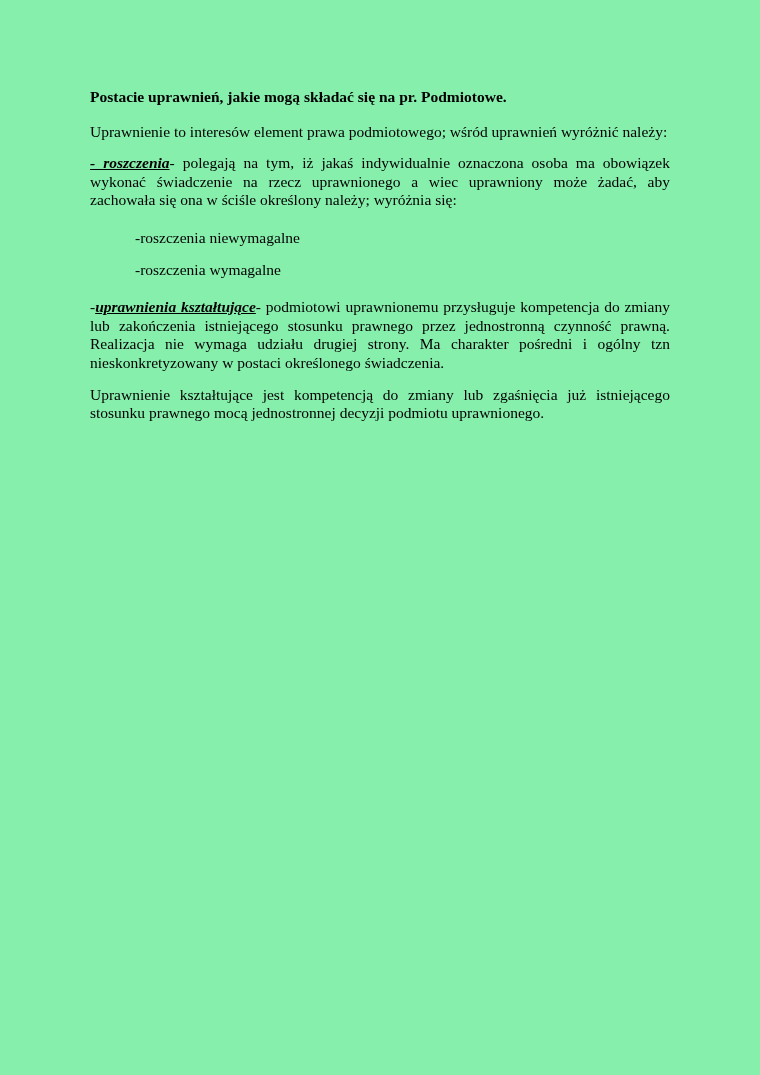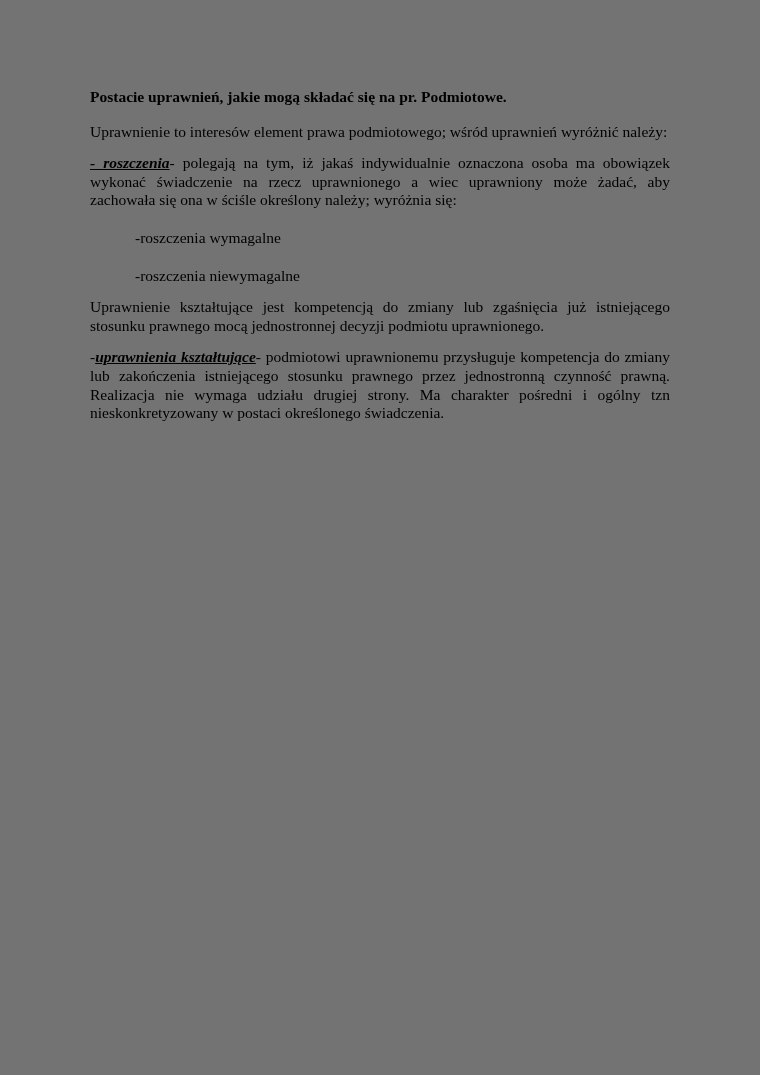--- a/index.html
+++ b/index.html
@@ -5,21 +5,21 @@
   html, body {
     margin: 0;
     padding: 0;
     background: #ffffff;
   }
   .page {
     position: relative;
     width: 760px;
     height: 1075px;
     box-sizing: border-box;
-    background: #737373;
+    background: #86efac;
     padding: 88px 90px 0 90px;
     font-family: "Liberation Serif", serif;
     font-size: 15.5px;
     line-height: 1.2;
     color: #000000;
   }
   .page p {
     margin: 0 0 13px 0;
     text-align: justify;
   }
@@ -48,22 +48,22 @@
 <body>
 
 <div class="page">
 
   <p class="doc-title">Postacie uprawnień, jakie mogą składać się na pr. Podmiotowe.</p>
 
   <p>Uprawnienie to interesów element prawa podmiotowego; wśród uprawnień wyróżnić należy:</p>
 
   <p class="para-roszczenia"><span class="iu">- roszczenia</span><span>-</span><span> polegają na tym, iż jakaś indywidualnie oznaczona osoba ma obowiązek wykonać świadczenie na rzecz uprawnionego a wiec uprawniony może żadać, aby zachowała się ona w ściśle określony należy; wyróżnia się:</span></p>
 
+  <p class="sub-item">-roszczenia niewymagalne</p>
+
   <p class="sub-item first">-roszczenia wymagalne</p>
 
-  <p class="sub-item">-roszczenia niewymagalne</p>
+  <p><span>-</span><span class="iu">uprawnienia kształtujące</span><span>- podmiotowi uprawnionemu przysługuje kompetencja do zmiany lub zakończenia istniejącego stosunku prawnego przez jednostronną czynność prawną. Realizacja nie wymaga udziału drugiej strony. Ma charakter pośredni i ogólny tzn nieskonkretyzowany w postaci określonego świadczenia.</span></p>
 
   <p>Uprawnienie kształtujące jest kompetencją do zmiany lub zgaśnięcia już istniejącego stosunku prawnego mocą jednostronnej decyzji podmiotu uprawnionego.</p>
-
-  <p><span>-</span><span class="iu">uprawnienia kształtujące</span><span>- podmiotowi uprawnionemu przysługuje kompetencja do zmiany lub zakończenia istniejącego stosunku prawnego przez jednostronną czynność prawną. Realizacja nie wymaga udziału drugiej strony. Ma charakter pośredni i ogólny tzn nieskonkretyzowany w postaci określonego świadczenia.</span></p>
 
 
 </div>
 
 </body></html>

